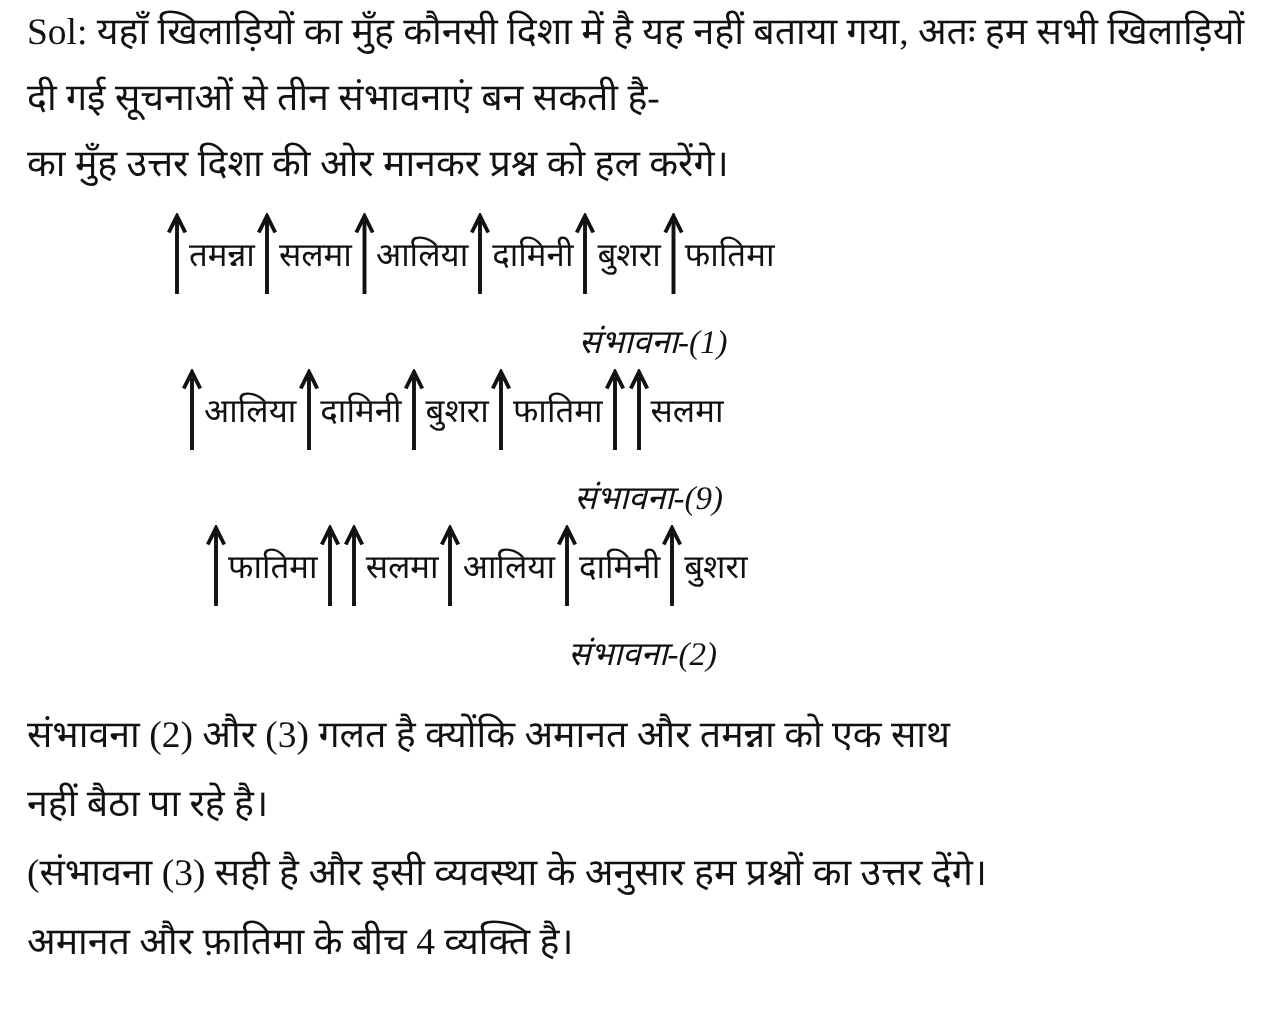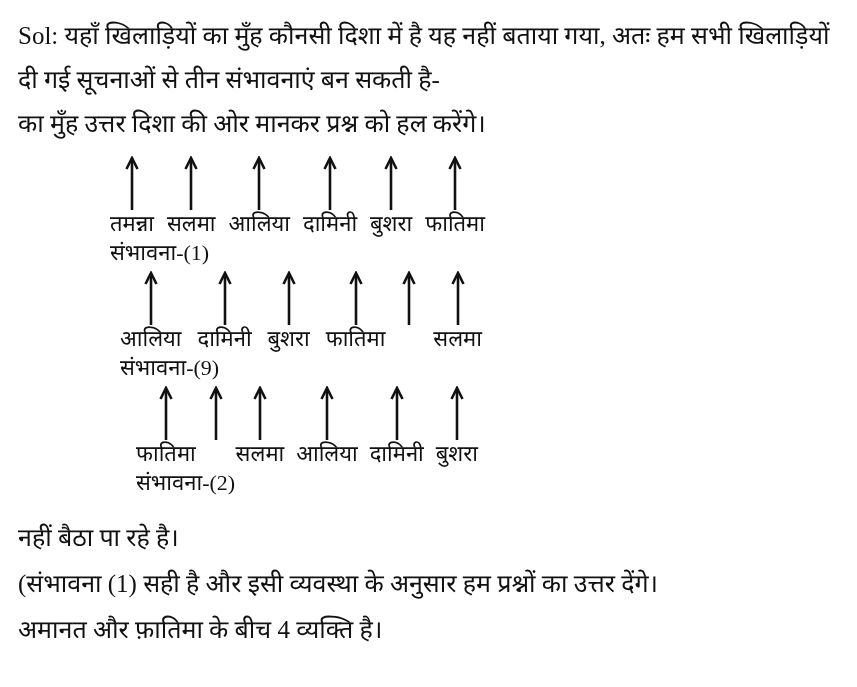--- a/index.html
+++ b/index.html
@@ -11,21 +11,20 @@
     width: 857px;
     height: 687px;
     overflow: hidden;
     font-family: "Liberation Serif", "DejaVu Serif", serif;
     color: #111111;
     position: relative;
   }
   .page {
     width: 857px;
     height: 687px;
-    padding-top: 14px;
     box-sizing: border-box;
   }
   .para {
     margin: 0 10px 0 18px;
     font-size: 25px;
     line-height: 44px;
     white-space: nowrap;
   }
   .diagram {
     margin-top: 10px;
@@ -37,38 +36,39 @@
   .pos-2 { margin-left: 120px; width: 362px; }
   .pos-3 { margin-left: 136px; width: 342px; }
   .cells {
     display: flex;
     justify-content: space-between;
     align-items: flex-end;
     width: 100%;
   }
   .cell {
     display: flex;
-    flex-direction: column;
+    flex-direction: row;
     align-items: center;
     justify-content: flex-end;
   }
   .cell .arrow { display: block; }
   .pname {
     font-size: 22px;
     line-height: 26px;
     min-height: 26px;
     white-space: nowrap;
     margin-top: 1px;
   }
   .caption {
     font-size: 22px;
     line-height: 28px;
-    text-align: left;
+    text-align: right;
     width: 100%;
-    margin-top: 2px;
+    margin-top: 18px;
+    font-style: italic;
   }
   .conclusion {
     margin-top: 18px;
   }
   .conclusion .para {
     line-height: 46px;
   }
 </style>
 </head>
 <body>
@@ -221,18 +221,19 @@
             </svg>
             <div class="pname">बुशरा</div>
           </div>
         </div>
       <div class="caption">संभावना-(2)</div>
     </div>
 
   </div>
 
   <div class="conclusion">
+    <p class="para">संभावना (2) और (3) गलत है क्योंकि अमानत और तमन्ना को एक साथ</p>
     <p class="para">नहीं बैठा पा रहे है।</p>
-    <p class="para">(संभावना (1) सही है और इसी व्यवस्था के अनुसार हम प्रश्नों का उत्तर देंगे।</p>
+    <p class="para">(संभावना (3) सही है और इसी व्यवस्था के अनुसार हम प्रश्नों का उत्तर देंगे।</p>
     <p class="para">अमानत और फ़ातिमा के बीच 4 व्यक्ति है।</p>
   </div>
 
 </div>
 
 </body></html>

